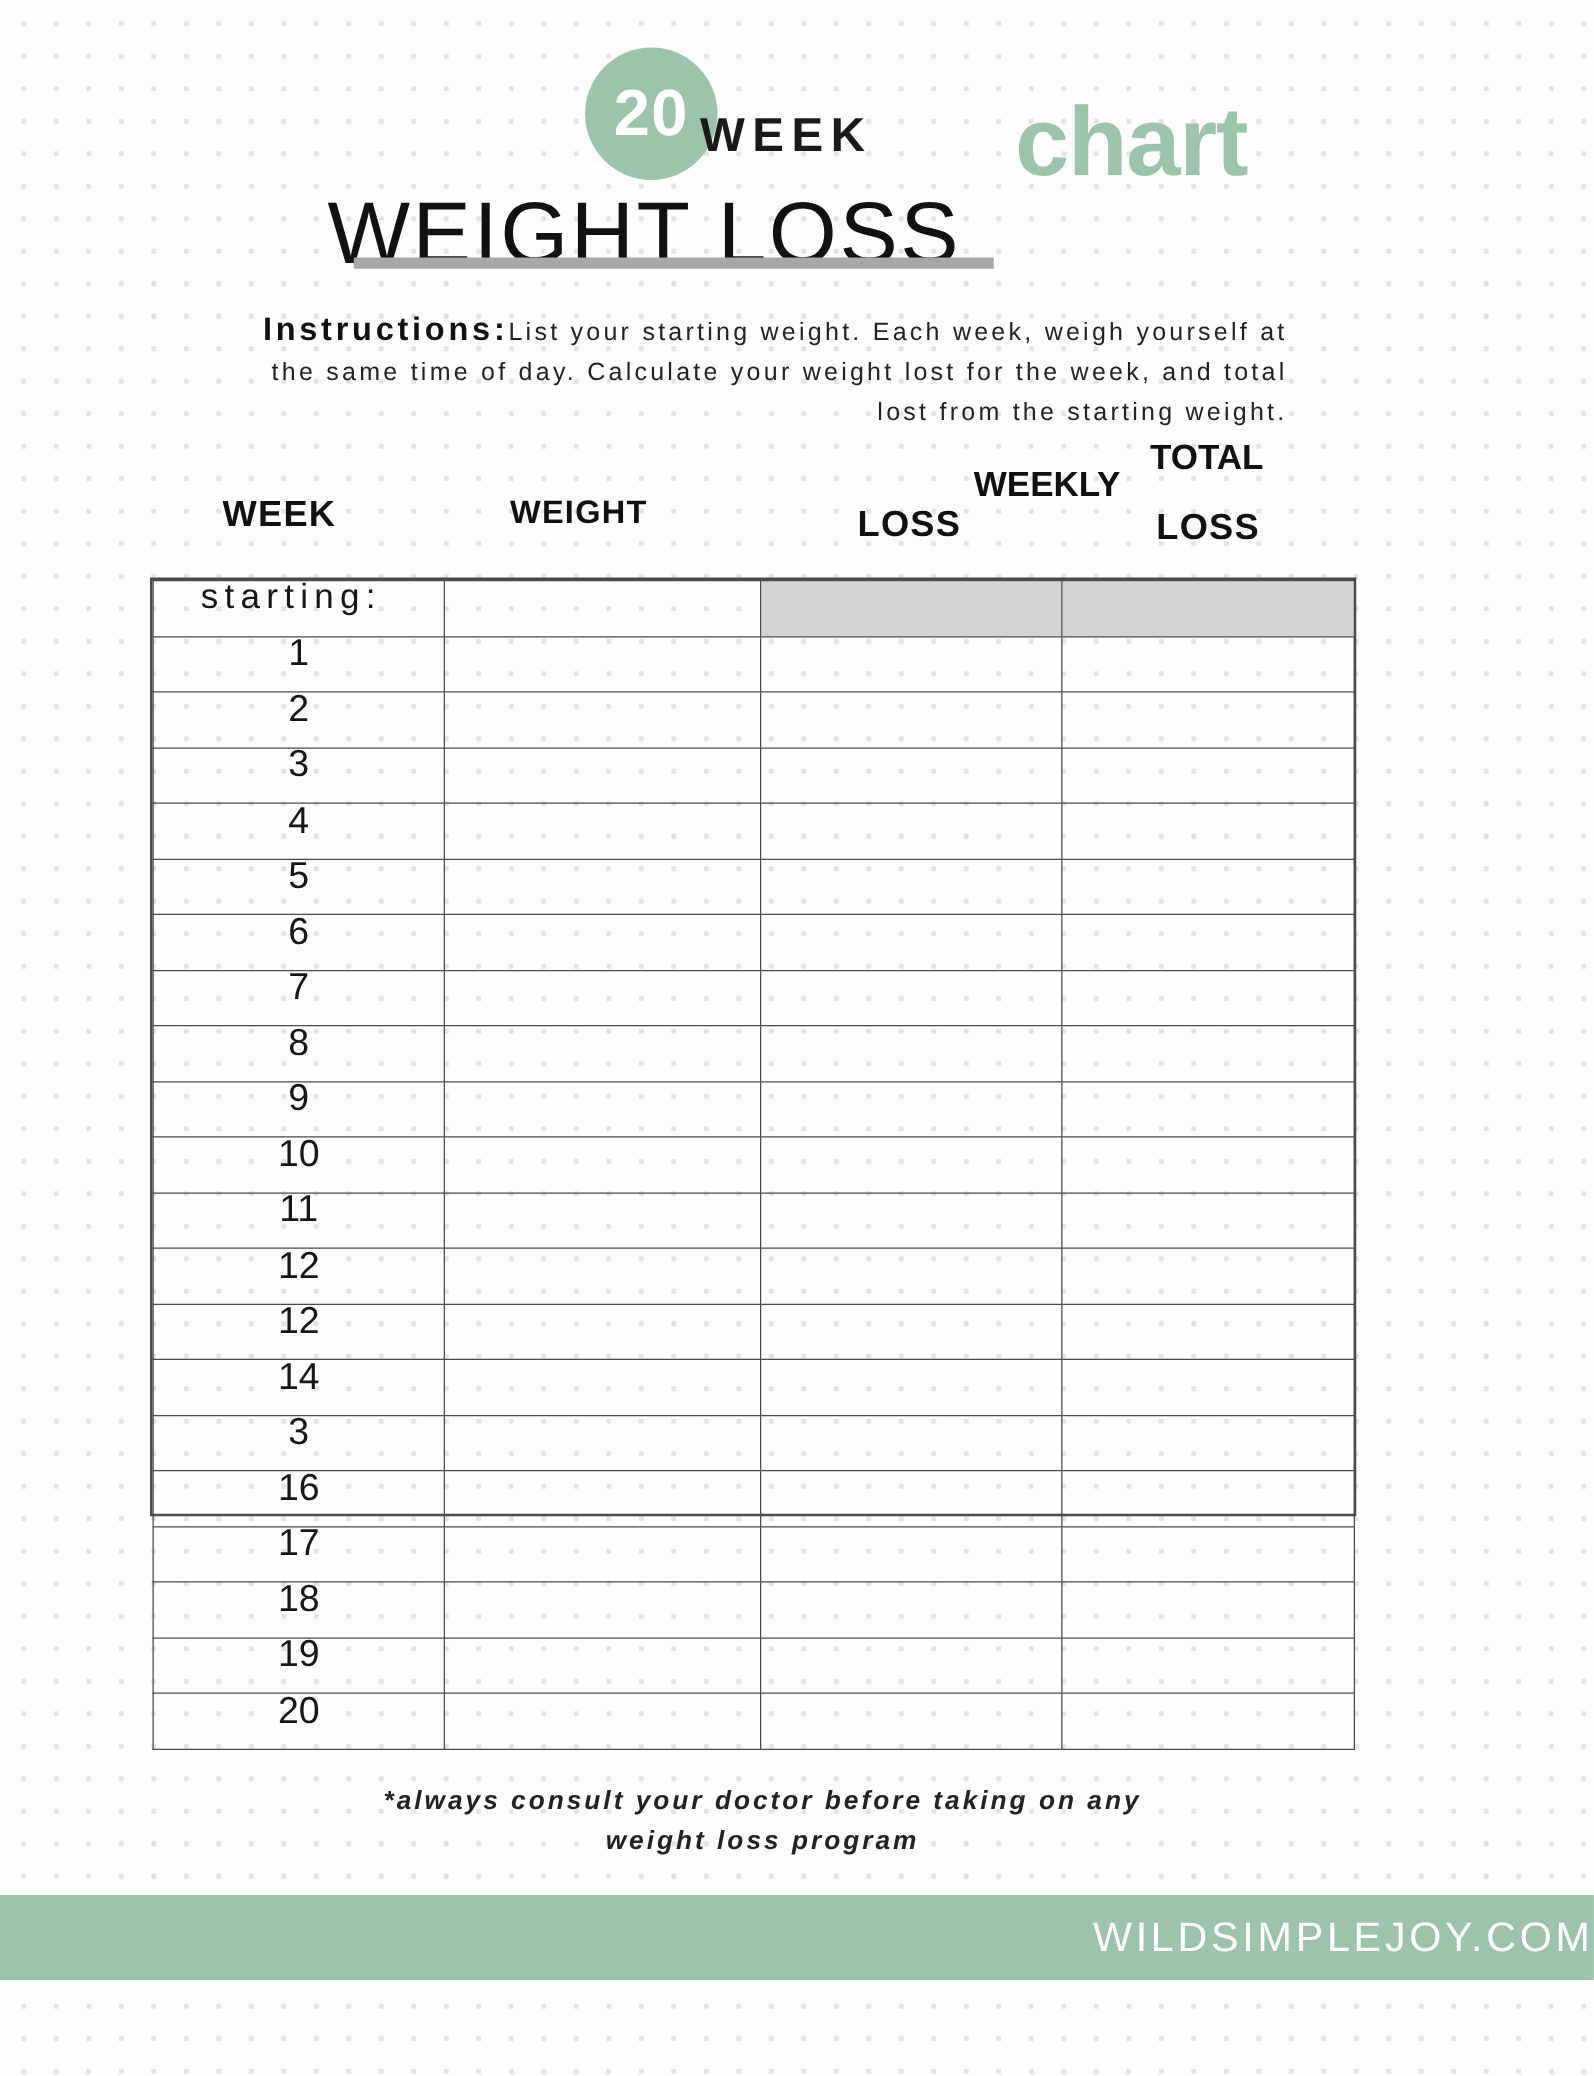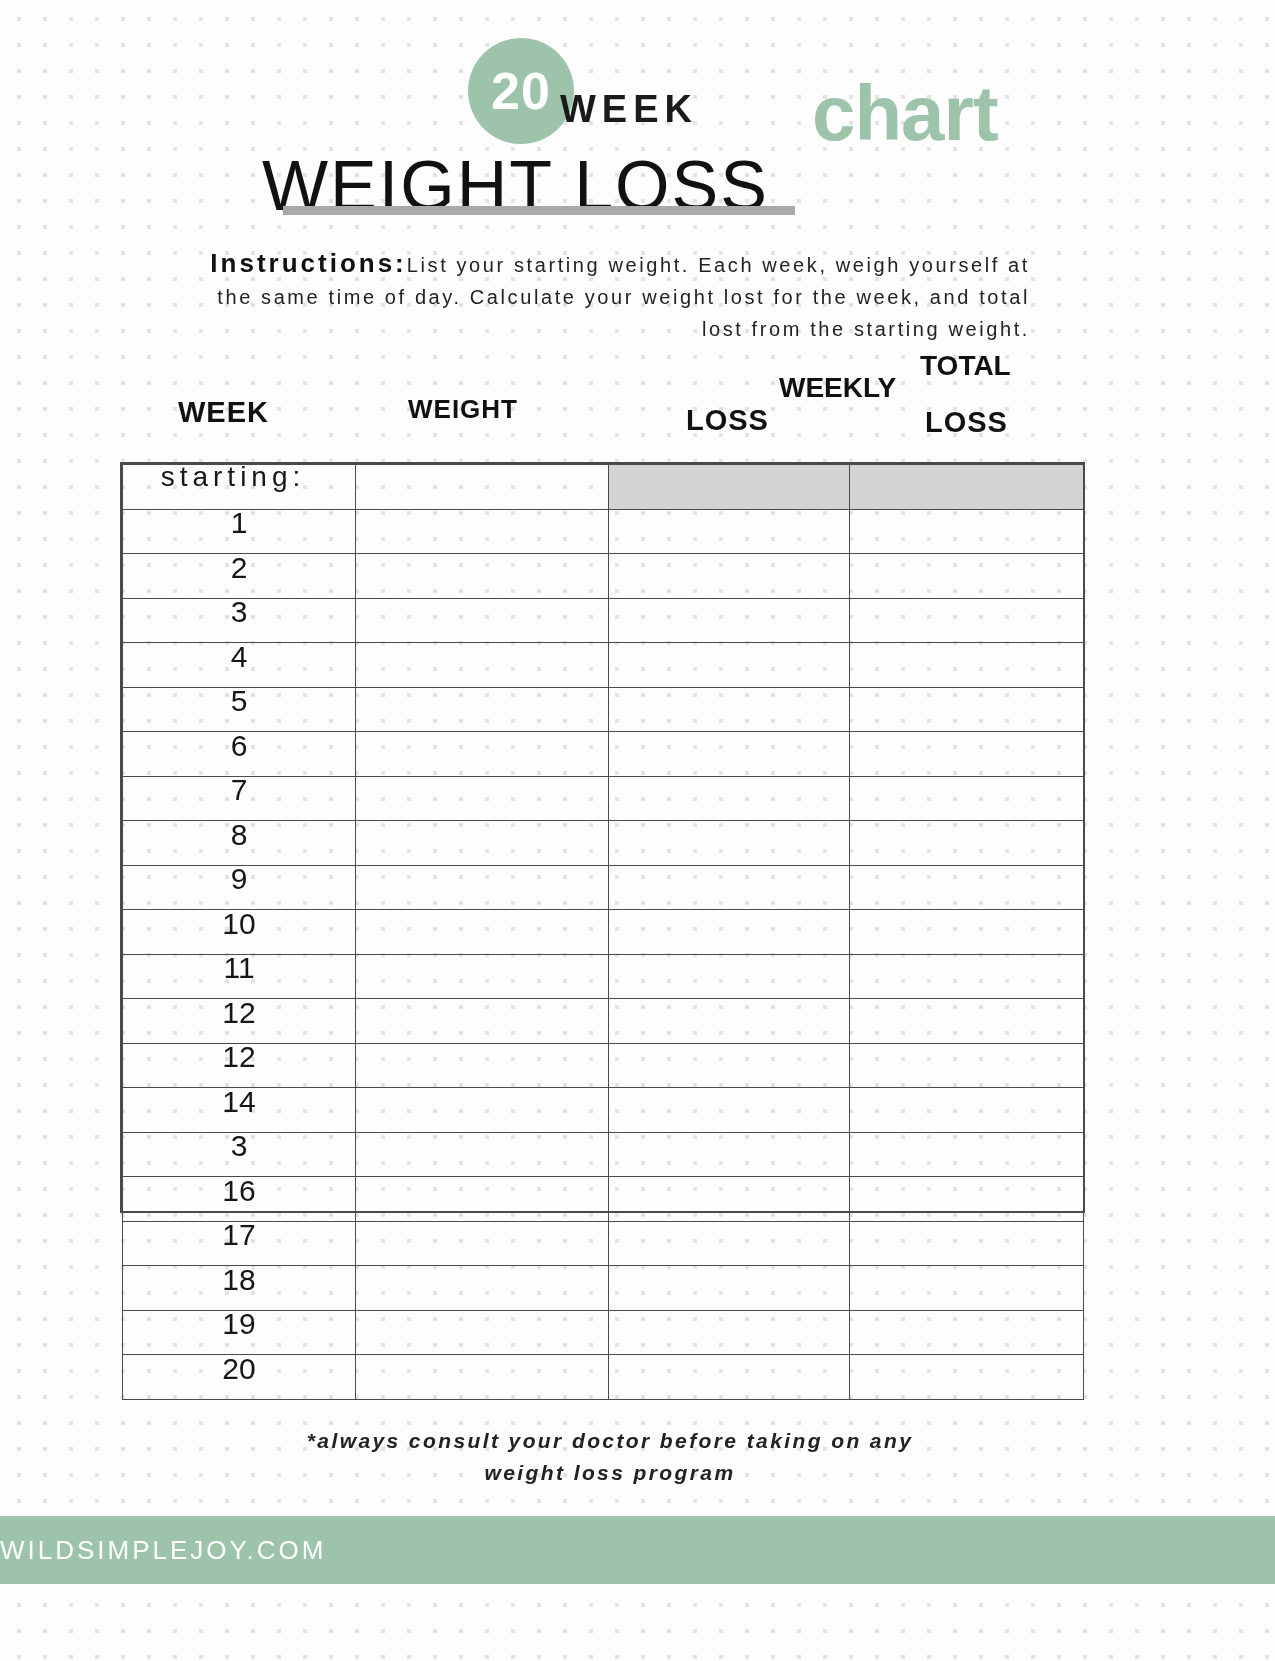--- a/index.html
+++ b/index.html
@@ -198,22 +198,22 @@
     height: 68px;
     background: #9dc4ab;
   }
   .footer-text {
     position: absolute;
     left: 0;
     top: 1516px;
     width: 1275px;
     height: 68px;
     line-height: 68px;
-    text-align: left;
-    font-size: 26px;
+    text-align: right;
+    font-size: 33px;
     letter-spacing: 3px;
     color: #ffffff;
   }
 </style>
 </head>
 <body>
 
 <div class="page"></div>
 
 <div class="header">

